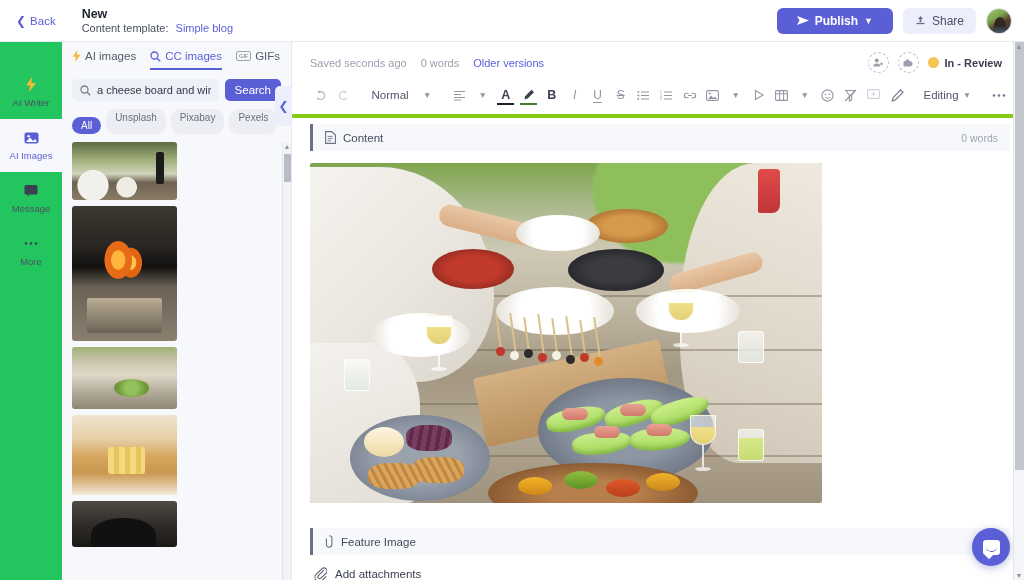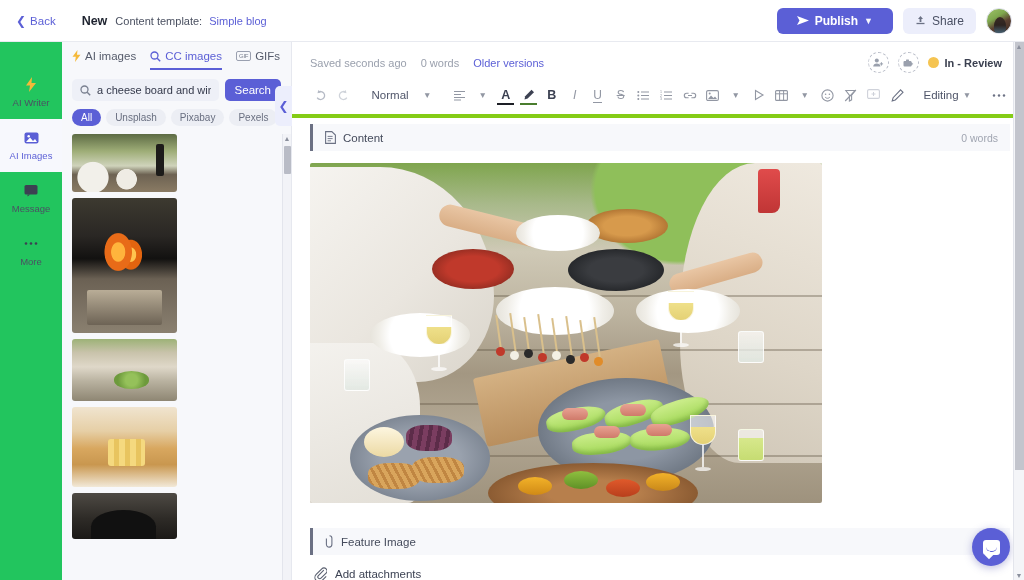--- a/index.html
+++ b/index.html
@@ -19,21 +19,21 @@
     background: #fff;
     border-bottom: 1px solid #e8eaf0;
     padding: 0 12px 0 8px;
   }
   .back-btn {
     display: flex; align-items: center; gap: 4px;
     color: #5b5fd6; font-size: 11.5px; padding: 4px 8px;
     cursor: pointer;
   }
   .back-btn .chev { font-size: 12px; line-height: 1; }
-  .doc-meta { margin-left: 18px; display: flex; gap: 8px; }
+  .doc-meta { margin-left: 18px; display: flex; flex-direction: column; gap: 0; }
   .doc-title { font-size: 12.5px; font-weight: bold; color: #1f2430; line-height: 14px; }
   .doc-sub { font-size: 11px; color: #4a5060; line-height: 14px; }
   .doc-sub .tmpl { color: #5b5fd6; margin-left: 4px; cursor: pointer; }
   .topbar-right { margin-left: auto; display: flex; align-items: center; gap: 10px; }
   .btn-publish {
     background: #5b5fd6; color: #fff; border-radius: 6px;
     font-size: 12px; font-weight: bold;
     padding: 6px 20px; display: flex; align-items: center; gap: 6px;
     cursor: pointer;
   }
@@ -105,21 +105,21 @@
   }
   .btn-search {
     background: #5b5fd6; color: #fff; border-radius: 5px;
     font-size: 11.5px; padding: 5px 10px; cursor: pointer;
   }
   .chips { display: flex; gap: 5px; padding: 2px 10px 8px 10px; }
   .chip {
     font-size: 10px; color: #696f80; background: #eceef4;
     border-radius: 9px; padding: 3px 9px; cursor: pointer;
   }
-  .chip.active { background: #5b5fd6; color: #fff; }
+  .chip.active { background: #5b5fd6; color: #fff; margin-top: 8px; }
 
   .grid-scroll { flex: 1; overflow: hidden; position: relative; padding: 0 10px; }
   .masonry { display: flex; gap: 6px; }
   .mcol { display: flex; flex-direction: column; gap: 6px; width: 50%; }
   .thumb { width: 100%; border-radius: 3px; overflow: hidden; cursor: pointer; position: relative; }
 
   
   .t-vineyard { height: 58px; background:
       radial-gradient(circle at 20% 75%, #f2f0ea 0 16%, transparent 17%),
       radial-gradient(circle at 52% 78%, #efece4 0 14%, transparent 15%),

